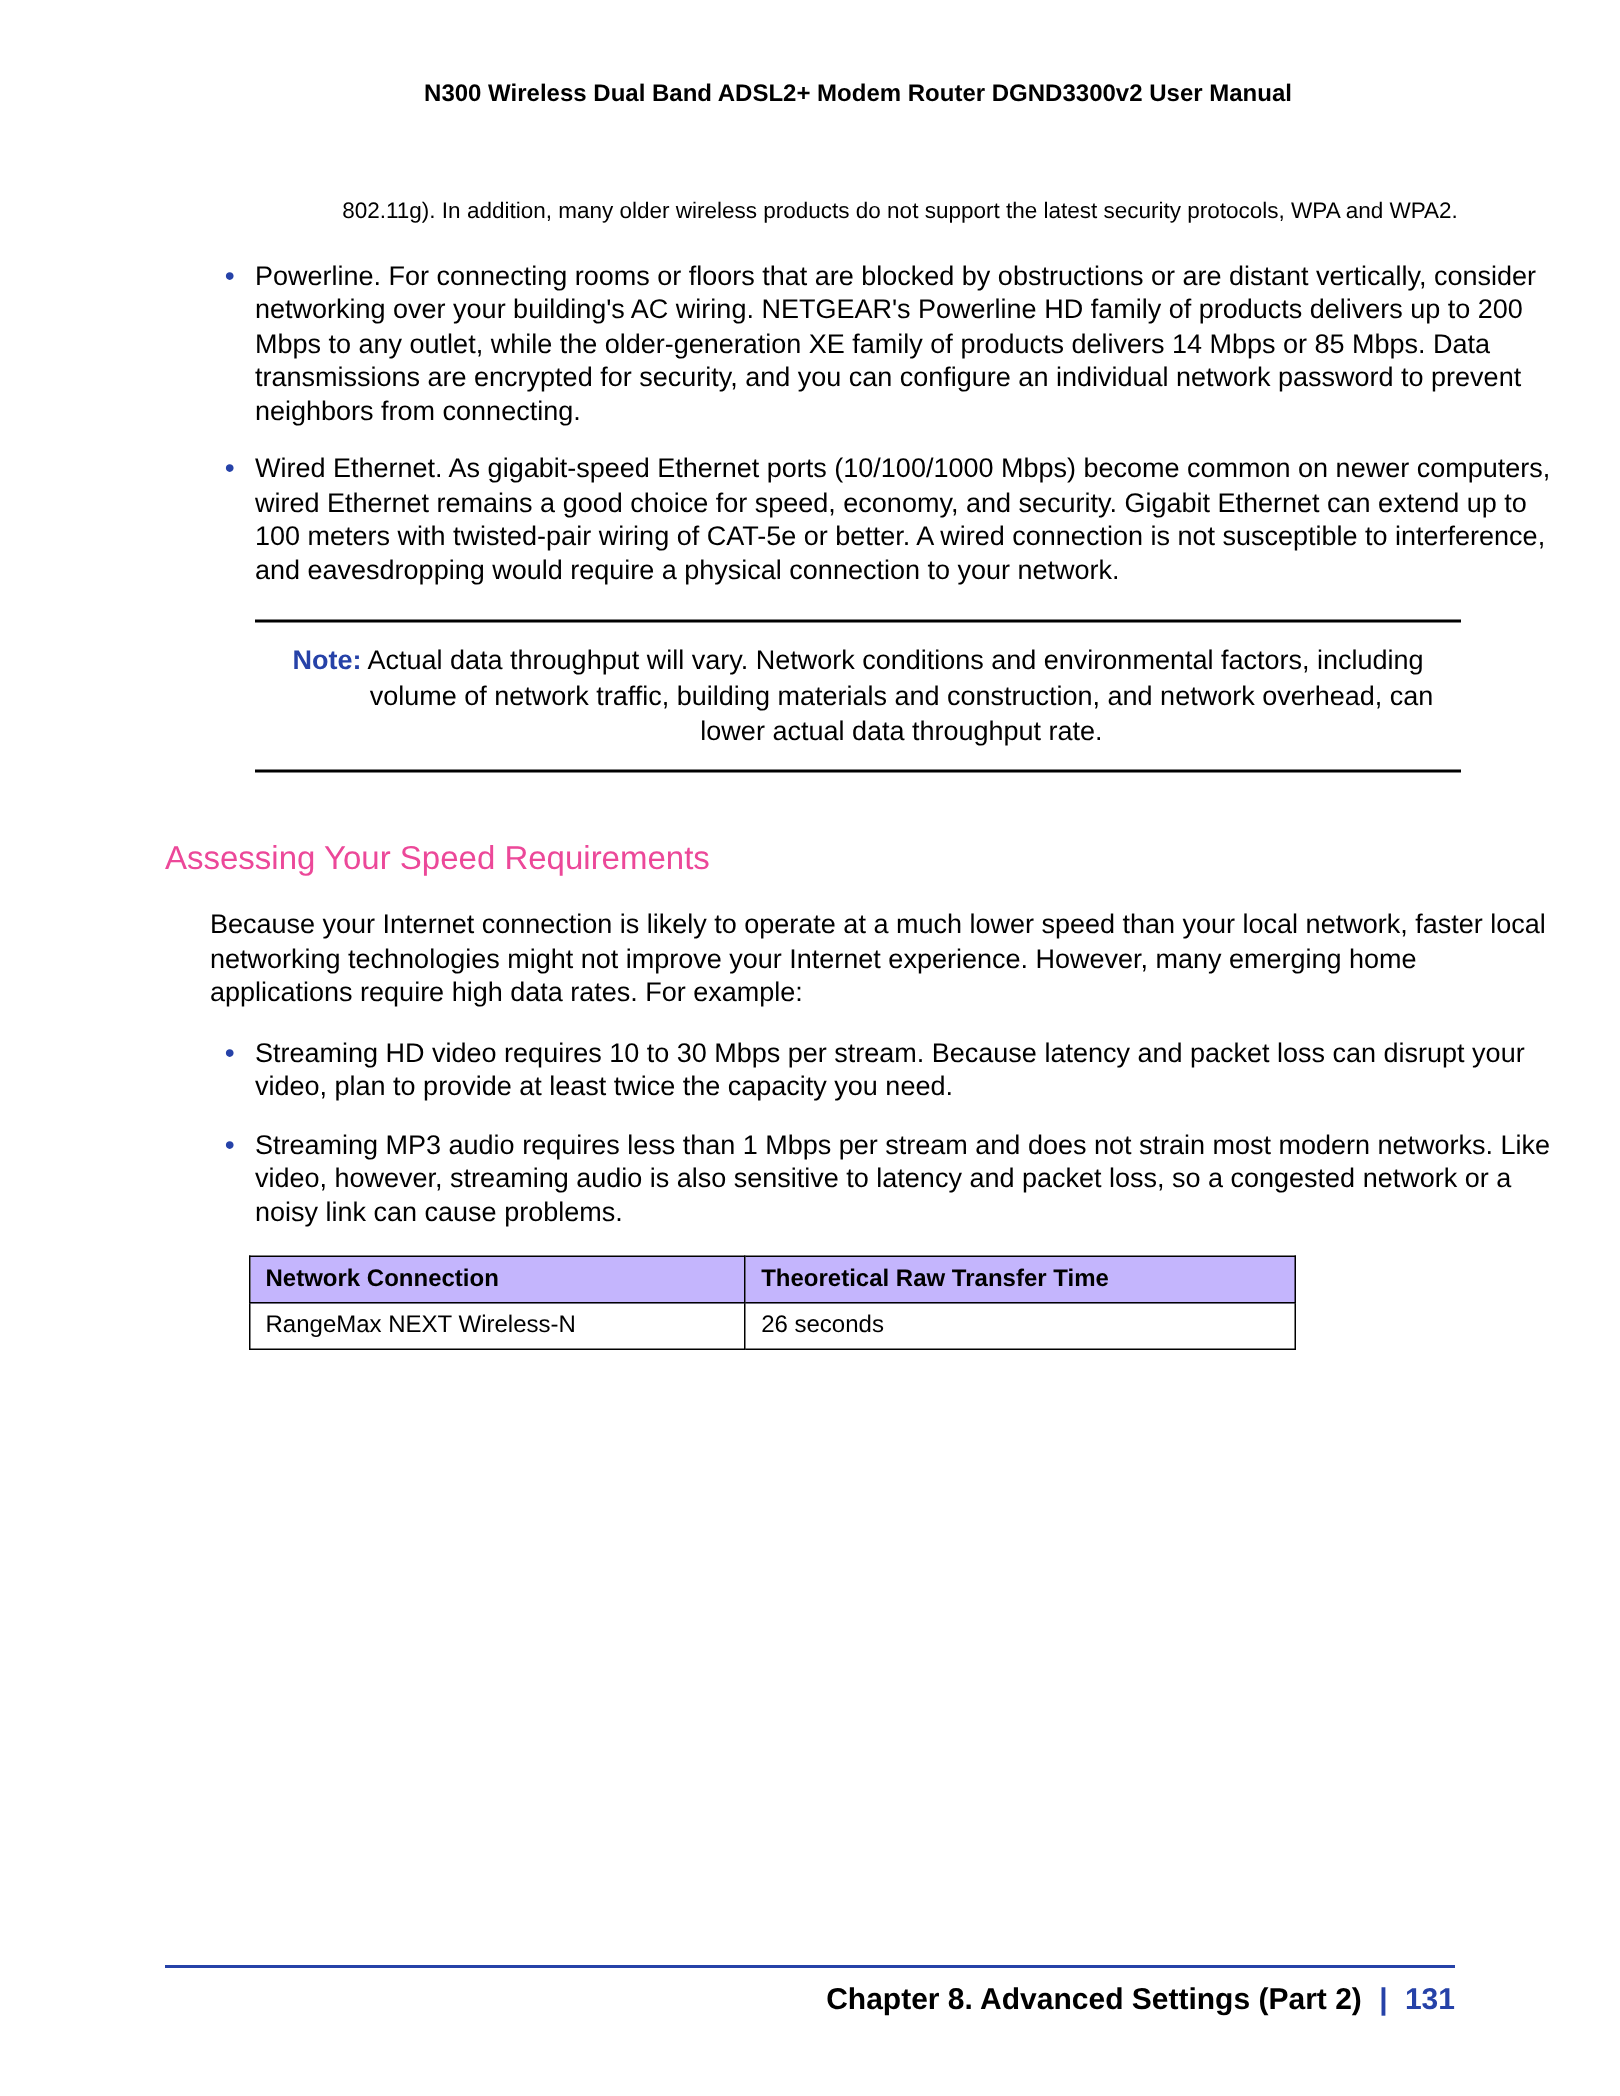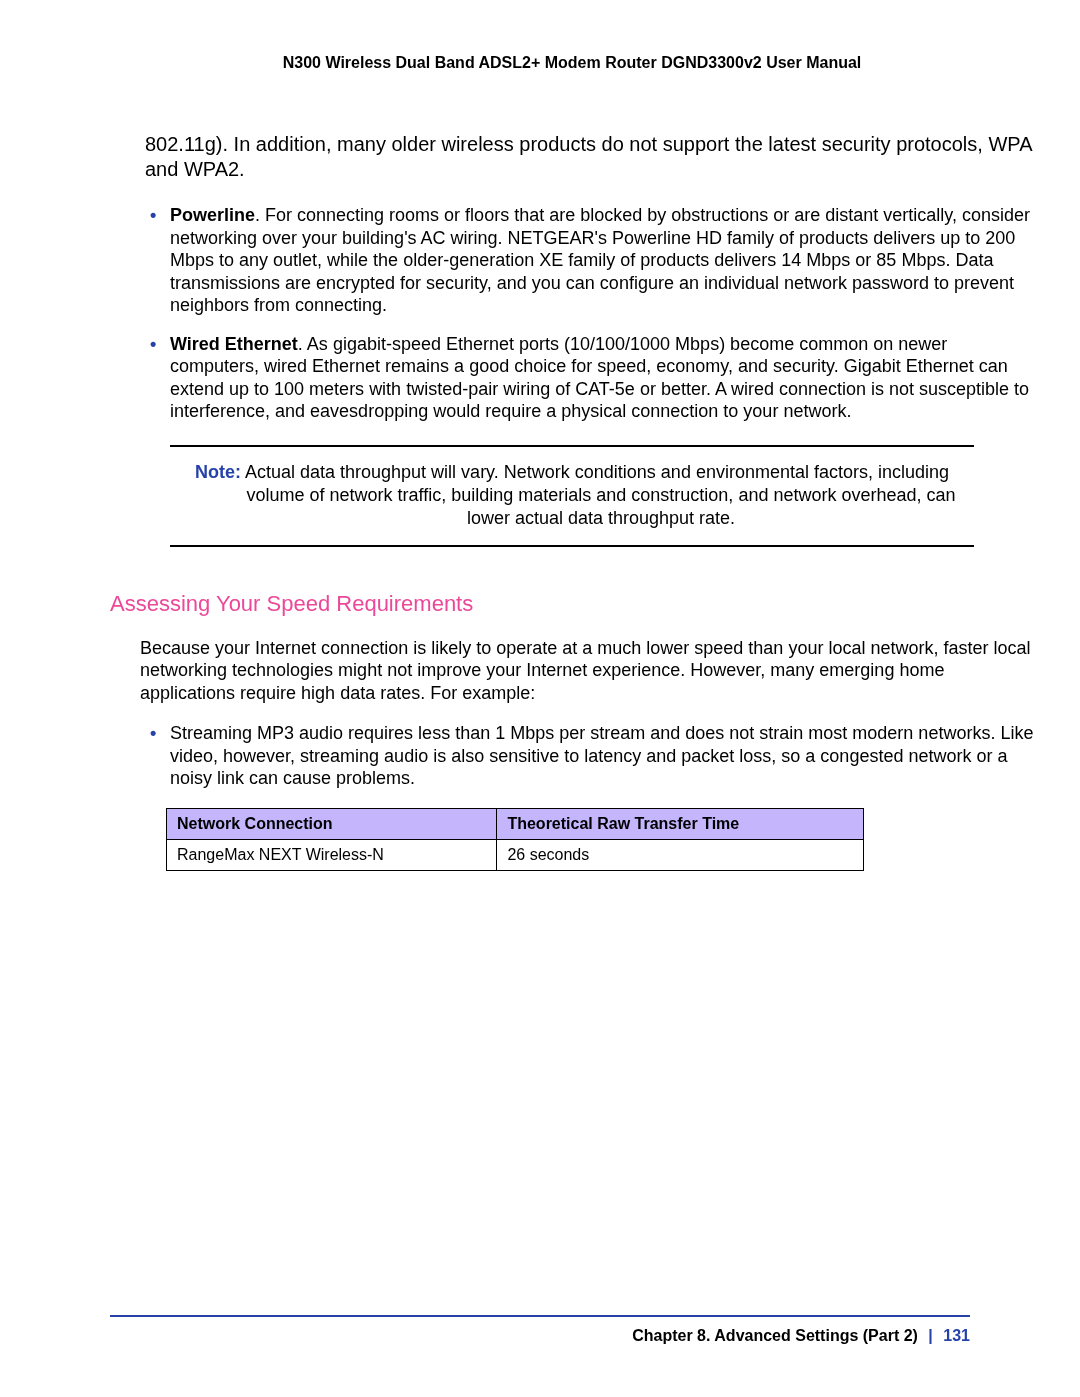--- a/index.html
+++ b/index.html
@@ -18,24 +18,25 @@
   }
   .running-header {
     font-size: 16px;
     font-weight: bold;
     text-align: center;
   }
   .content {
     margin-top: 60px;
   }
   .para-cont {
-    font-size: 20px;
+    font-size: 15px;
     line-height: 1.25;
-    margin-left: 35px;
+    margin-left: 56px;
     margin-bottom: 22px;
+    text-align: center;
   }
   ul.bullets {
     list-style: none;
     padding-left: 40px;
     margin: 0;
   }
   ul.bullets > li {
     position: relative;
     font-size: 18px;
     line-height: 1.25;
@@ -44,21 +45,21 @@
   }
   ul.bullets > li::before {
     content: "•";
     position: absolute;
     left: 0;
     top: 0;
     color: #2642a8;
     font-size: 18px;
     font-weight: bold;
   }
-  .strong { font-weight: bold; }
+  .strong { font-weight: normal; }
   .note-box {
     margin: 22px 60px 0 60px;
   }
   .note-rule {
     border: none;
     border-top: 2px solid #000;
     margin: 0;
   }
   .note-body {
     padding: 14px 8px 14px 8px;
@@ -109,21 +110,21 @@
     right: 110px;
     bottom: 52px;
   }
   .footer-rule {
     border: none;
     border-top: 2px solid #2642a8;
     margin: 0 0 10px 0;
   }
   .footer-line {
     text-align: right;
-    font-size: 16px;
+    font-size: 20px;
     font-weight: bold;
   }
   .footer-sep { color: #2642a8; padding: 0 6px;}
   .footer-page { color: #2642a8; }
 </style>
 </head>
 <body>
 
 <div class="page">
 
@@ -151,20 +152,21 @@
         </span>
       </div>
       <hr class="note-rule">
     </div>
 
     <h2 class="section">Assessing Your Speed Requirements</h2>
 
     <p class="body-para">Because your Internet connection is likely to operate at a much lower speed than your local network, faster local networking technologies might not improve your Internet experience. However, many emerging home applications require high data rates. For example:</p>
 
     <ul class="bullets">
+      <li>Streaming HD video requires 10 to 30 Mbps per stream. Because latency and packet loss can disrupt your video, plan to provide at least twice the capacity you need.</li>
       <li>Streaming MP3 audio requires less than 1 Mbps per stream and does not strain most modern networks. Like video, however, streaming audio is also sensitive to latency and packet loss, so a congested network or a noisy link can cause problems.</li>
     </ul>
 
     <table class="data-table">
       <thead>
         <tr>
           <th>Network Connection</th>
           <th>Theoretical Raw Transfer Time</th>
         </tr>
       </thead>

